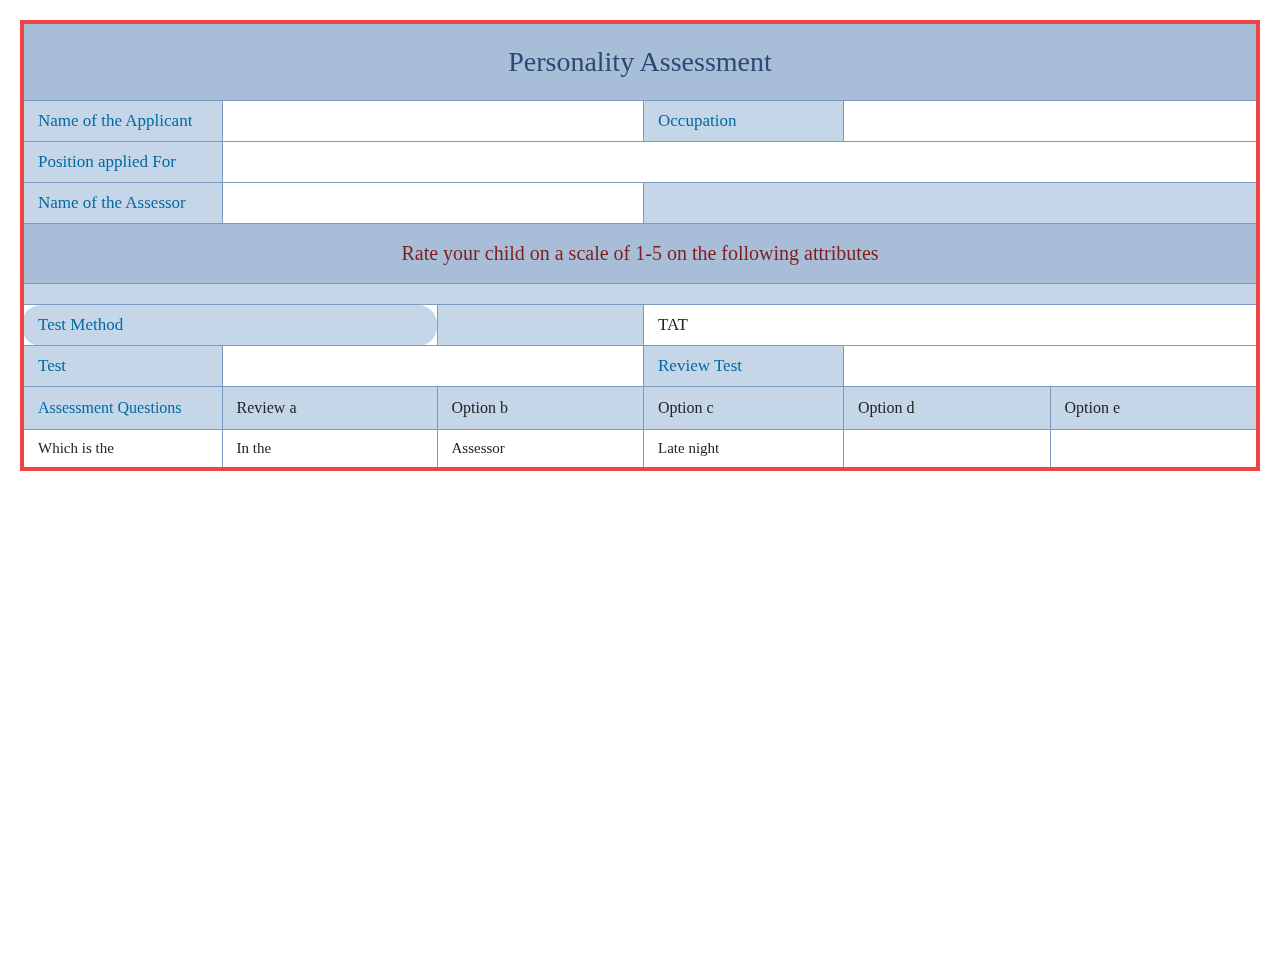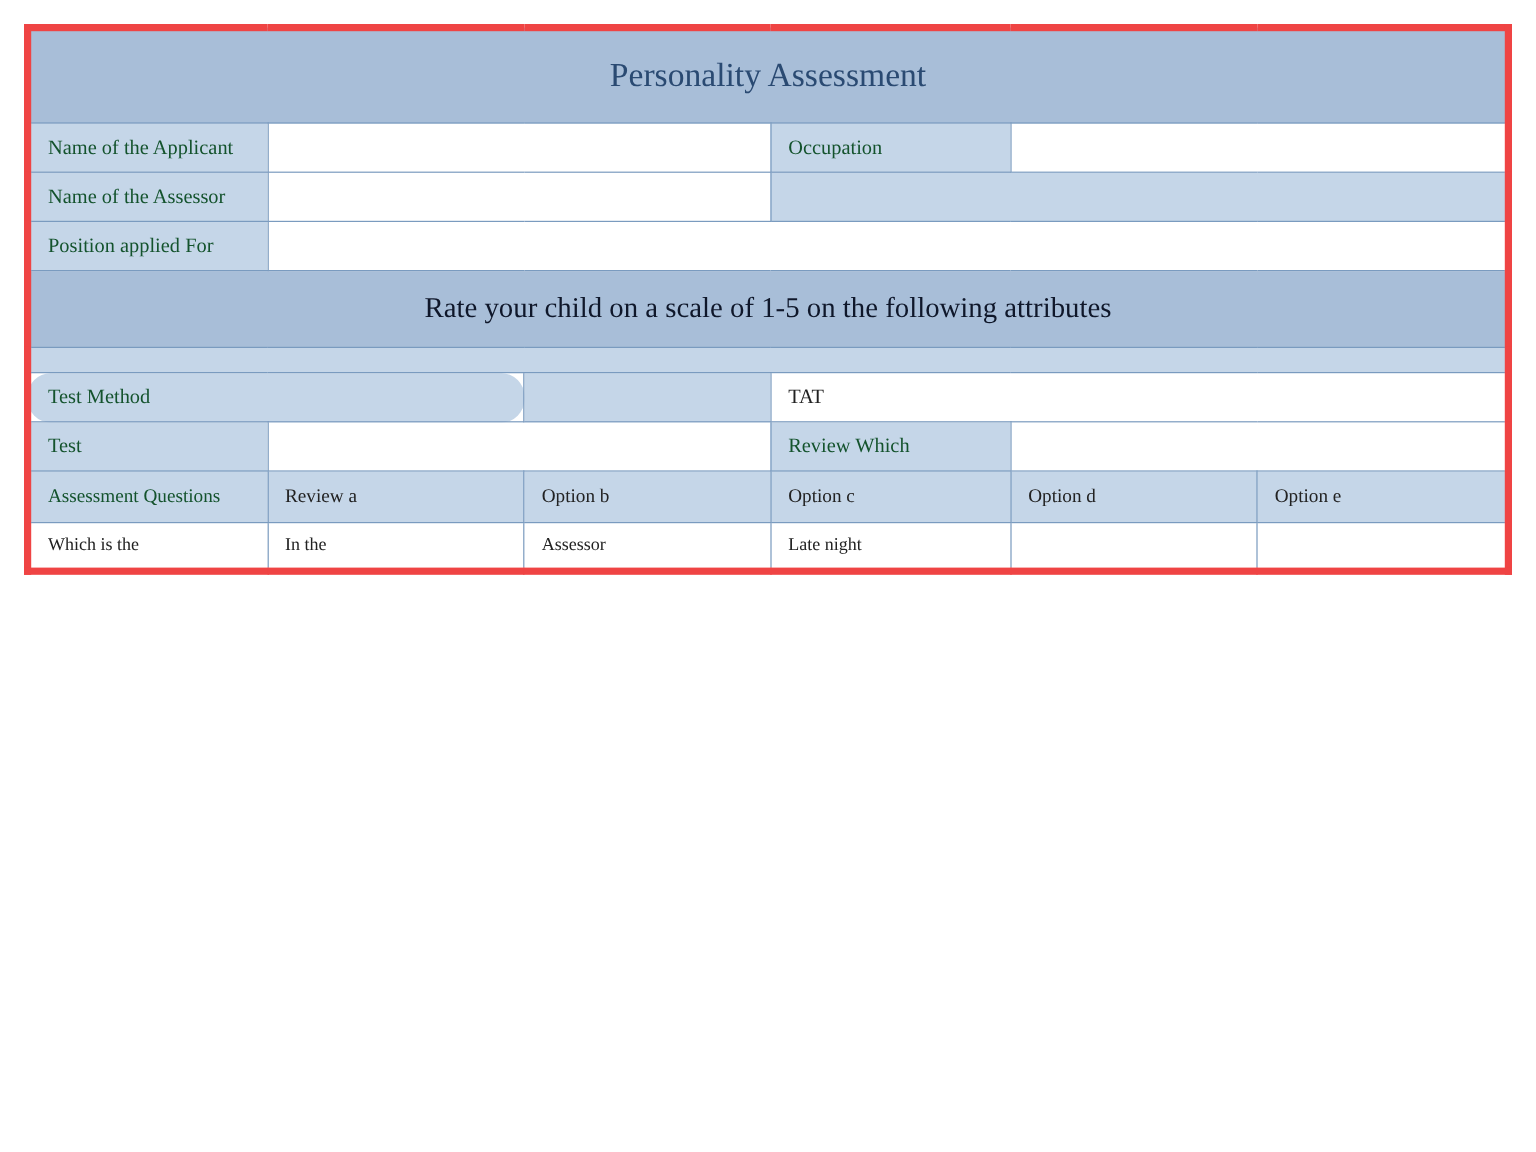--- a/index.html
+++ b/index.html
@@ -18,54 +18,54 @@
     .page-wrapper {
       width: 1280px;
       min-height: 960px;
       padding: 20px;
       background: #fff;
     }
 
     .form-table {
       width: 100%;
       border-collapse: collapse;
-      border: 6px solid #ef4444;
+      border: 4px solid #ef4444;
     }
 
     .form-table td, .form-table th {
       border: 1.5px solid #7a9bbf;
       padding: 10px 14px;
       vertical-align: middle;
     }
 
     .header-row td {
       background-color: #a8bed8;
       text-align: center;
       font-size: 28px;
       font-weight: normal;
       color: #2a4a72;
       padding: 22px;
     }
 
     .label-cell {
       background-color: #c5d6e8;
       font-size: 17px;
-      color: #14532d;
+      color: #0369a1;
       width: 200px;
     }
 
     .input-cell {
       background-color: #ffffff;
     }
 
     .section-row td {
       background-color: #a8bed8;
       text-align: center;
-      font-size: 24px;
-      color: #0f172a;
+      font-size: 20px;
+      color: #7f1d1d;
       padding: 18px;
     }
 
     .empty-blue {
       background-color: #c5d6e8;
     }
 
     .option-header-row td {
       background-color: #c5d6e8;
       font-size: 16px;
@@ -101,48 +101,48 @@
     </tr>
 
     <tr>
       <td class="label-cell">Name of the Applicant</td>
       <td class="input-cell" colspan="2"></td>
       <td class="label-cell">Occupation</td>
       <td class="input-cell" colspan="2"></td>
     </tr>
 
     <tr>
+      <td class="label-cell">Position applied For</td>
+      <td class="input-cell" colspan="5"></td>
+    </tr>
+
+    <tr>
       <td class="label-cell">Name of the Assessor</td>
       <td class="input-cell" colspan="2"></td>
       <td class="empty-blue" colspan="3"></td>
-    </tr>
-
-    <tr>
-      <td class="label-cell">Position applied For</td>
-      <td class="input-cell" colspan="5"></td>
     </tr>
 
     <tr class="section-row">
       <td colspan="6">Rate your child on a scale of 1-5 on the following attributes</td>
     </tr>
 
     <tr>
       <td colspan="6" style="background-color:#c5d6e8; height:14px; border:1.5px solid #7a9bbf;"></td>
     </tr>
 
     <tr>
       <td class="test-method-label label-cell" colspan="2">Test Method</td>
       <td class="empty-blue"></td>
       <td class="tat-cell" colspan="3">TAT</td>
     </tr>
 
     <tr>
       <td class="label-cell">Test</td>
       <td class="input-cell" colspan="2"></td>
-      <td class="label-cell">Review Which</td>
+      <td class="label-cell">Review Test</td>
       <td class="input-cell" colspan="2"></td>
     </tr>
 
     <tr class="option-header-row">
       <td class="label-cell" style="vertical-align:top;">Assessment Questions</td>
       <td>Review a</td>
       <td>Option b</td>
       <td>Option c</td>
       <td>Option d</td>
       <td>Option e</td>

